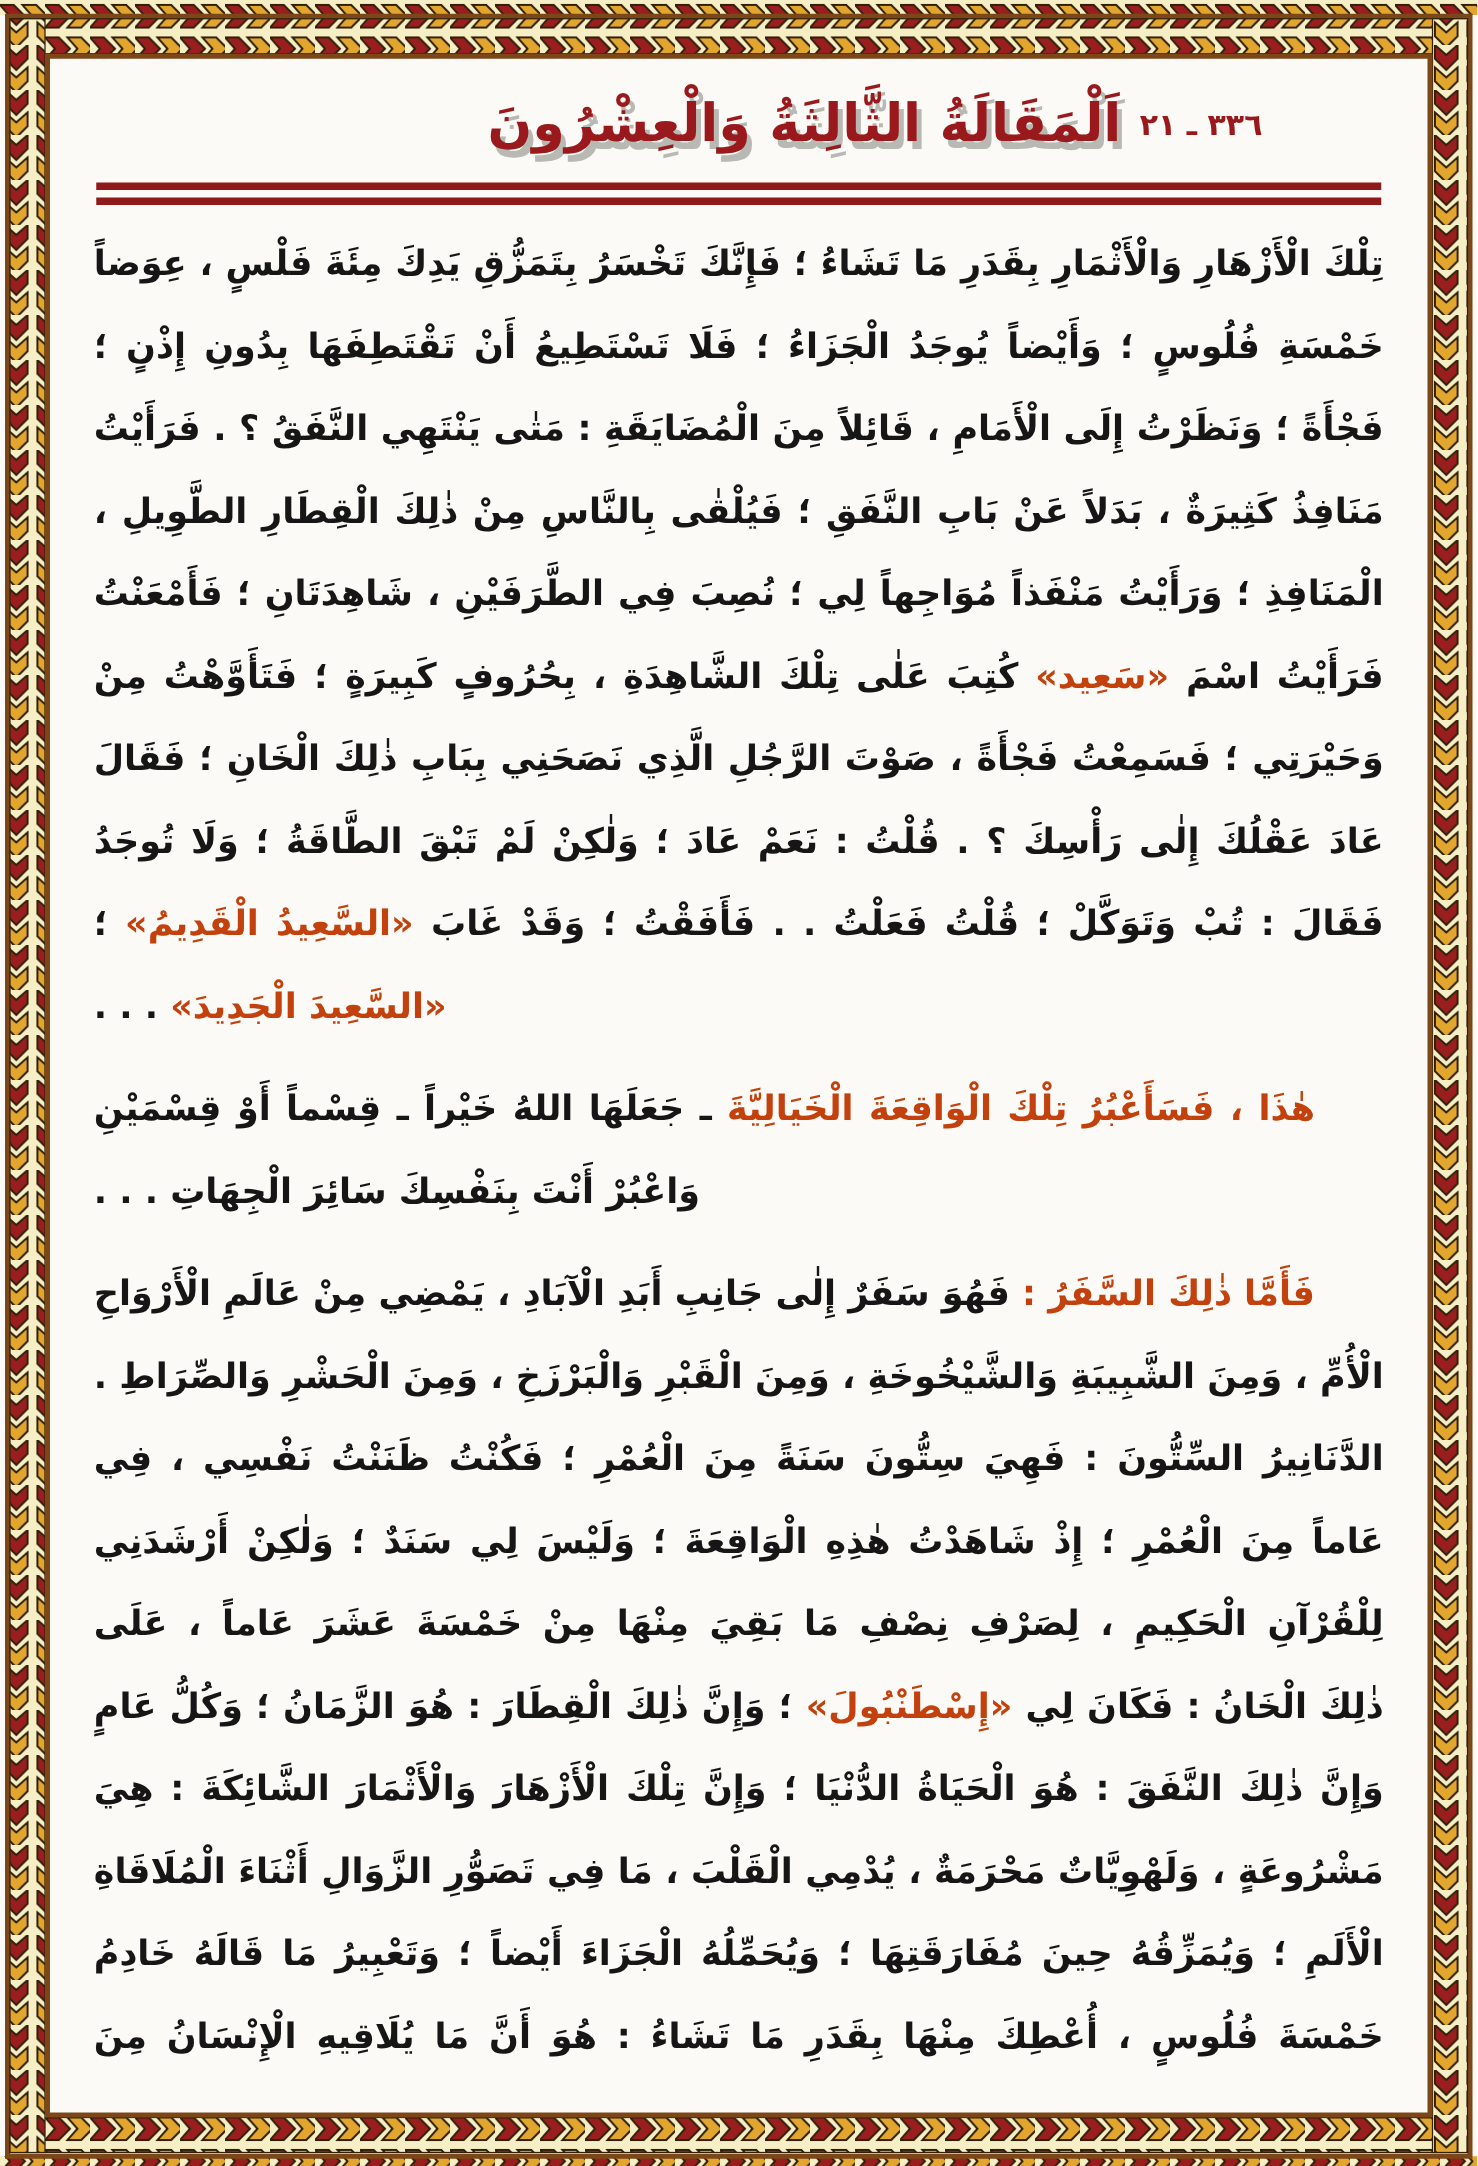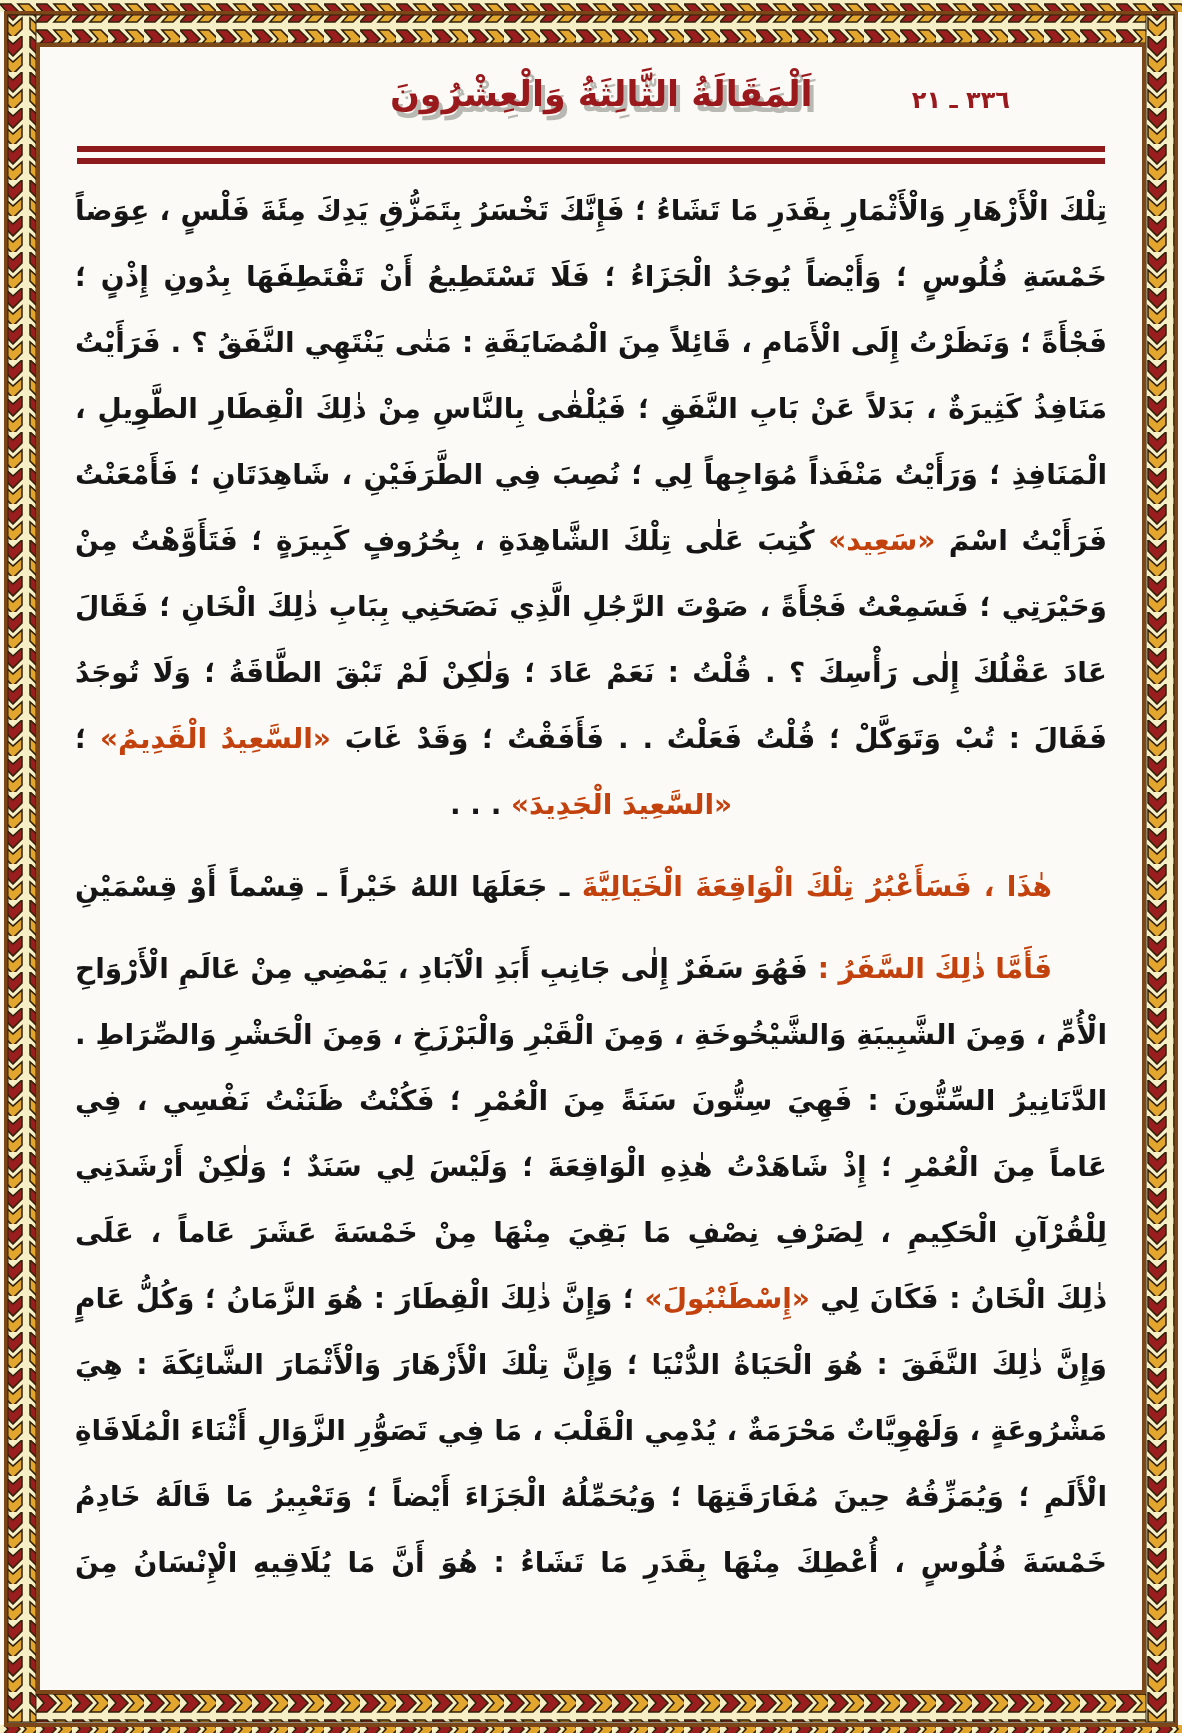--- a/index.html
+++ b/index.html
@@ -14,38 +14,38 @@
     background:#fbfaf7;
   }
   .frame{position:absolute;left:0;top:0;z-index:1;}
   .content{
     position:absolute;left:75px;top:0;width:1032px;z-index:2;
     direction:rtl;
   }
   .header{position:relative;height:146px;}
   .title{
     position:absolute;left:315px;top:74px;
-    font-size:35px;font-weight:bold;color:#9a191c;
+    font-size:42px;font-weight:bold;color:#9a191c;
     text-shadow:4px 6px 0 #b9b9b3;
     white-space:nowrap;
   }
   .page-numbers{
     position:absolute;right:97px;top:86px;
     font-size:24px;font-weight:bold;color:#9a191c;
     white-space:nowrap;
   }
   .double-rule{
     height:6px;border-top:6px solid #8f1a1c;border-bottom:6px solid #8f1a1c;
     margin:0 2px;
   }
   .body-text{margin-top:14px;color:#161616;}
   .para + .para{margin-top:16px;}
   .line{
     height:66px;line-height:66px;font-size:28px;font-weight:bold;
-    text-align:center;white-space:nowrap;
+    text-align:left;white-space:nowrap;
   }
   .line.just{
     text-align:justify;text-align-last:justify;white-space:normal;
     overflow:hidden;
   }
   .para.indent .line:first-child{text-indent:55px;}
   .red{color:#c2410c;}
   .blk{color:#161616;}
 </style>
 </head>
@@ -97,20 +97,21 @@
           <div class="line just"><span class="blk">مَنَافِذُ كَثِيرَةٌ ، بَدَلاً عَنْ بَابِ النَّفَقِ ؛ فَيُلْقٰى بِالنَّاسِ مِنْ ذٰلِكَ الْقِطَارِ الطَّوِيلِ ، إِلٰى تِلْكَ</span></div>
           <div class="line just"><span class="blk">الْمَنَافِذِ ؛ وَرَأَيْتُ مَنْفَذاً مُوَاجِهاً لِي ؛ نُصِبَ فِي الطَّرَفَيْنِ ، شَاهِدَتَانِ ؛ فَأَمْعَنْتُ بِتَطَلُّعٍ ؛</span></div>
           <div class="line just"><span class="blk">فَرَأَيْتُ اسْمَ </span><span class="red">«سَعِيد»</span><span class="blk"> كُتِبَ عَلٰى تِلْكَ الشَّاهِدَةِ ، بِحُرُوفٍ كَبِيرَةٍ ؛ فَتَأَوَّهْتُ مِنْ أَسَفِي</span></div>
           <div class="line just"><span class="blk">وَحَيْرَتِي ؛ فَسَمِعْتُ فَجْأَةً ، صَوْتَ الرَّجُلِ الَّذِي نَصَحَنِي بِبَابِ ذٰلِكَ الْخَانِ ؛ فَقَالَ : هَلْ</span></div>
           <div class="line just"><span class="blk">عَادَ عَقْلُكَ إِلٰى رَأْسِكَ ؟ . قُلْتُ : نَعَمْ عَادَ ؛ وَلٰكِنْ لَمْ تَبْقَ الطَّاقَةُ ؛ وَلَا تُوجَدُ وَسِيلَةٌ ؛</span></div>
           <div class="line just"><span class="blk">فَقَالَ : تُبْ وَتَوَكَّلْ ؛ قُلْتُ فَعَلْتُ . . فَأَفَقْتُ ؛ وَقَدْ غَابَ </span><span class="red">«السَّعِيدُ الْقَدِيمُ»</span><span class="blk"> ؛ وَرَأَيْتُ نَفْسِيَ</span></div>
           <div class="line"><span class="red">«السَّعِيدَ الْجَدِيدَ»</span><span class="blk"> . . .</span></div>
         </div>
         <div class="para indent">
           <div class="line just"><span class="red">هٰذَا ، فَسَأَعْبُرُ تِلْكَ الْوَاقِعَةَ الْخَيَالِيَّةَ</span><span class="blk"> ـ جَعَلَهَا اللهُ خَيْراً ـ قِسْماً أَوْ قِسْمَيْنِ مِنْهَا ؛</span></div>
+          <div class="line"><span class="blk">وَاعْبُرْ أَنْتَ بِنَفْسِكَ سَائِرَ الْجِهَاتِ . . .</span></div>
         </div>
         <div class="para indent">
           <div class="line just"><span class="red">فَأَمَّا ذٰلِكَ السَّفَرُ :</span><span class="blk"> فَهُوَ سَفَرٌ إِلٰى جَانِبِ أَبَدِ الْآبَادِ ، يَمْضِي مِنْ عَالَمِ الْأَرْوَاحِ وَرَحِمِ</span></div>
           <div class="line just"><span class="blk">الْأُمِّ ، وَمِنَ الشَّبِيبَةِ وَالشَّيْخُوخَةِ ، وَمِنَ الْقَبْرِ وَالْبَرْزَخِ ، وَمِنَ الْحَشْرِ وَالصِّرَاطِ . . وَأَمَّا تِلْكَ</span></div>
           <div class="line just"><span class="blk">الدَّنَانِيرُ السِّتُّونَ : فَهِيَ سِتُّونَ سَنَةً مِنَ الْعُمْرِ ؛ فَكُنْتُ ظَنَنْتُ نَفْسِي ، فِي خَمْسَةٍ وَأَرْبَعِينَ</span></div>
           <div class="line just"><span class="blk">عَاماً مِنَ الْعُمْرِ ؛ إِذْ شَاهَدْتُ هٰذِهِ الْوَاقِعَةَ ؛ وَلَيْسَ لِي سَنَدٌ ؛ وَلٰكِنْ أَرْشَدَنِي تِلْمِيذٌ خَالِصٌ</span></div>
           <div class="line just"><span class="blk">لِلْقُرْآنِ الْحَكِيمِ ، لِصَرْفِ نِصْفِ مَا بَقِيَ مِنْهَا مِنْ خَمْسَةَ عَشَرَ عَاماً ، عَلَى الْآخِرَةِ ؛ وَأَمَّا</span></div>
           <div class="line just"><span class="blk">ذٰلِكَ الْخَانُ : فَكَانَ لِي </span><span class="red">«إِسْطَنْبُولَ»</span><span class="blk"> ؛ وَإِنَّ ذٰلِكَ الْقِطَارَ : هُوَ الزَّمَانُ ؛ وَكُلُّ عَامٍ عَجَلَةٌ ؛</span></div>
           <div class="line just"><span class="blk">وَإِنَّ ذٰلِكَ النَّفَقَ : هُوَ الْحَيَاةُ الدُّنْيَا ؛ وَإِنَّ تِلْكَ الْأَزْهَارَ وَالْأَثْمَارَ الشَّائِكَةَ : هِيَ لَذَائِذُ غَيْرُ</span></div>
           <div class="line just"><span class="blk">مَشْرُوعَةٍ ، وَلَهْوِيَّاتٌ مَحْرَمَةٌ ، يُدْمِي الْقَلْبَ ، مَا فِي تَصَوُّرِ الزَّوَالِ أَثْنَاءَ الْمُلَاقَاةِ ، مِنَ</span></div>

